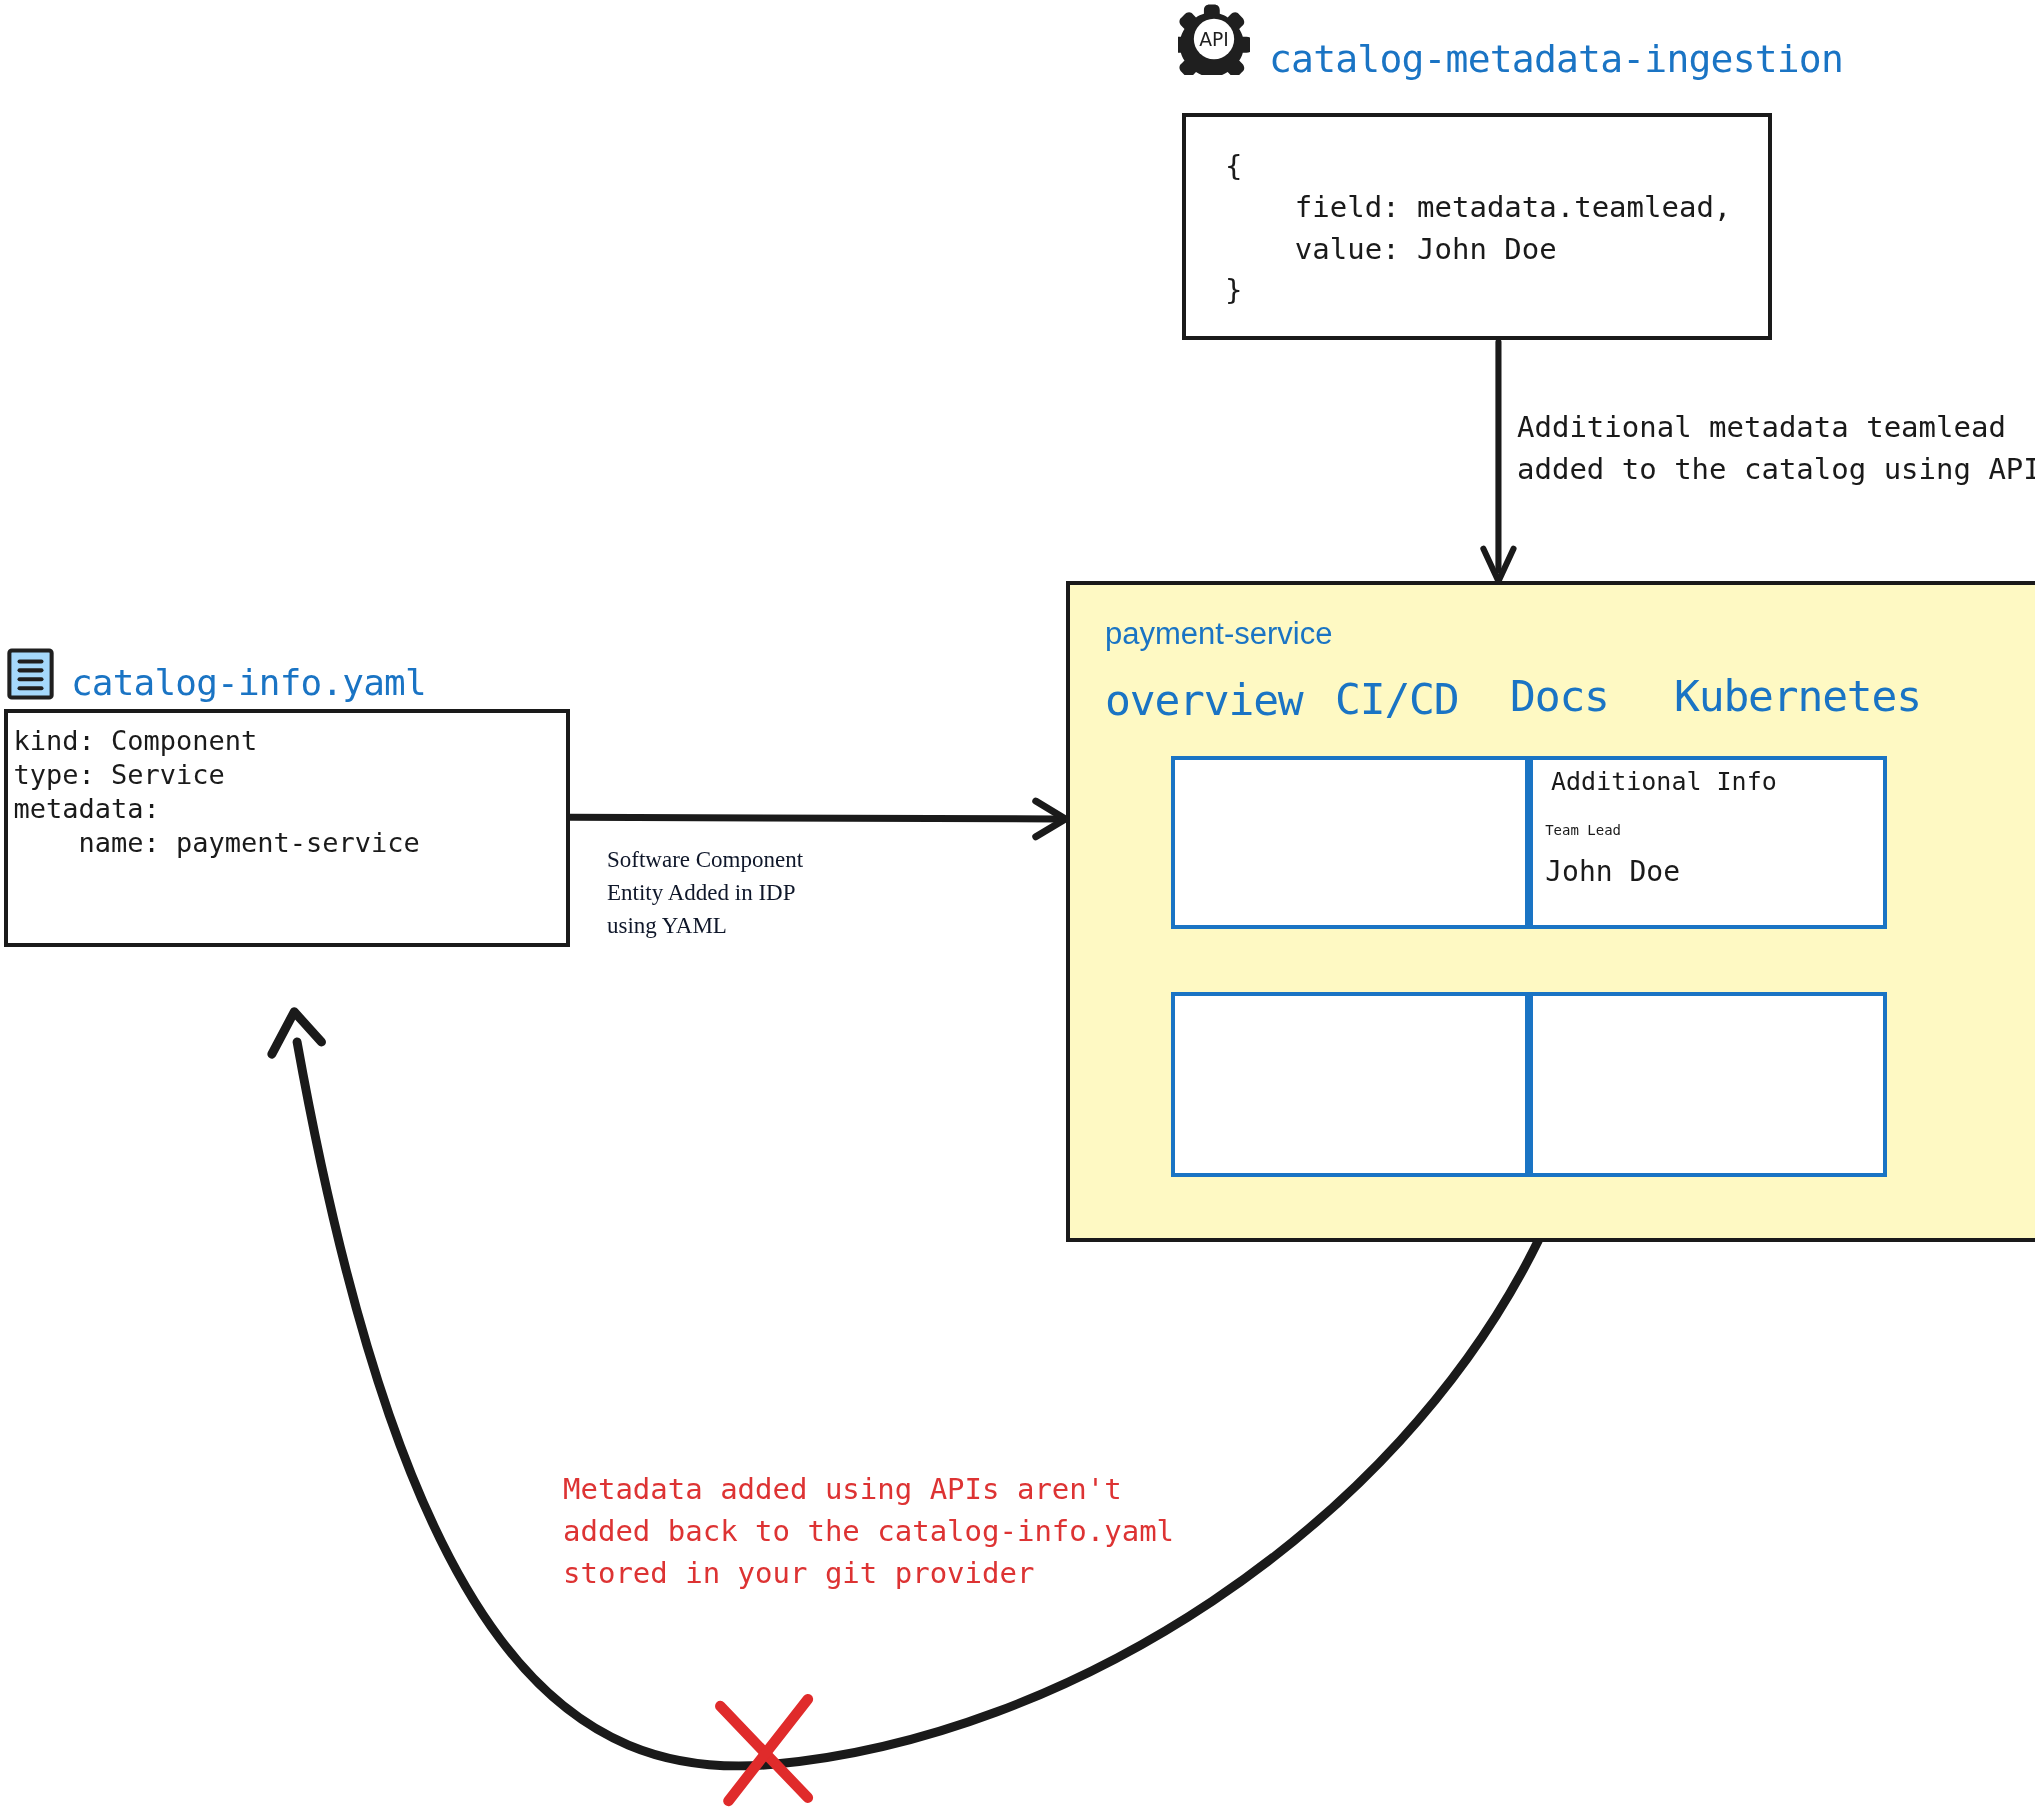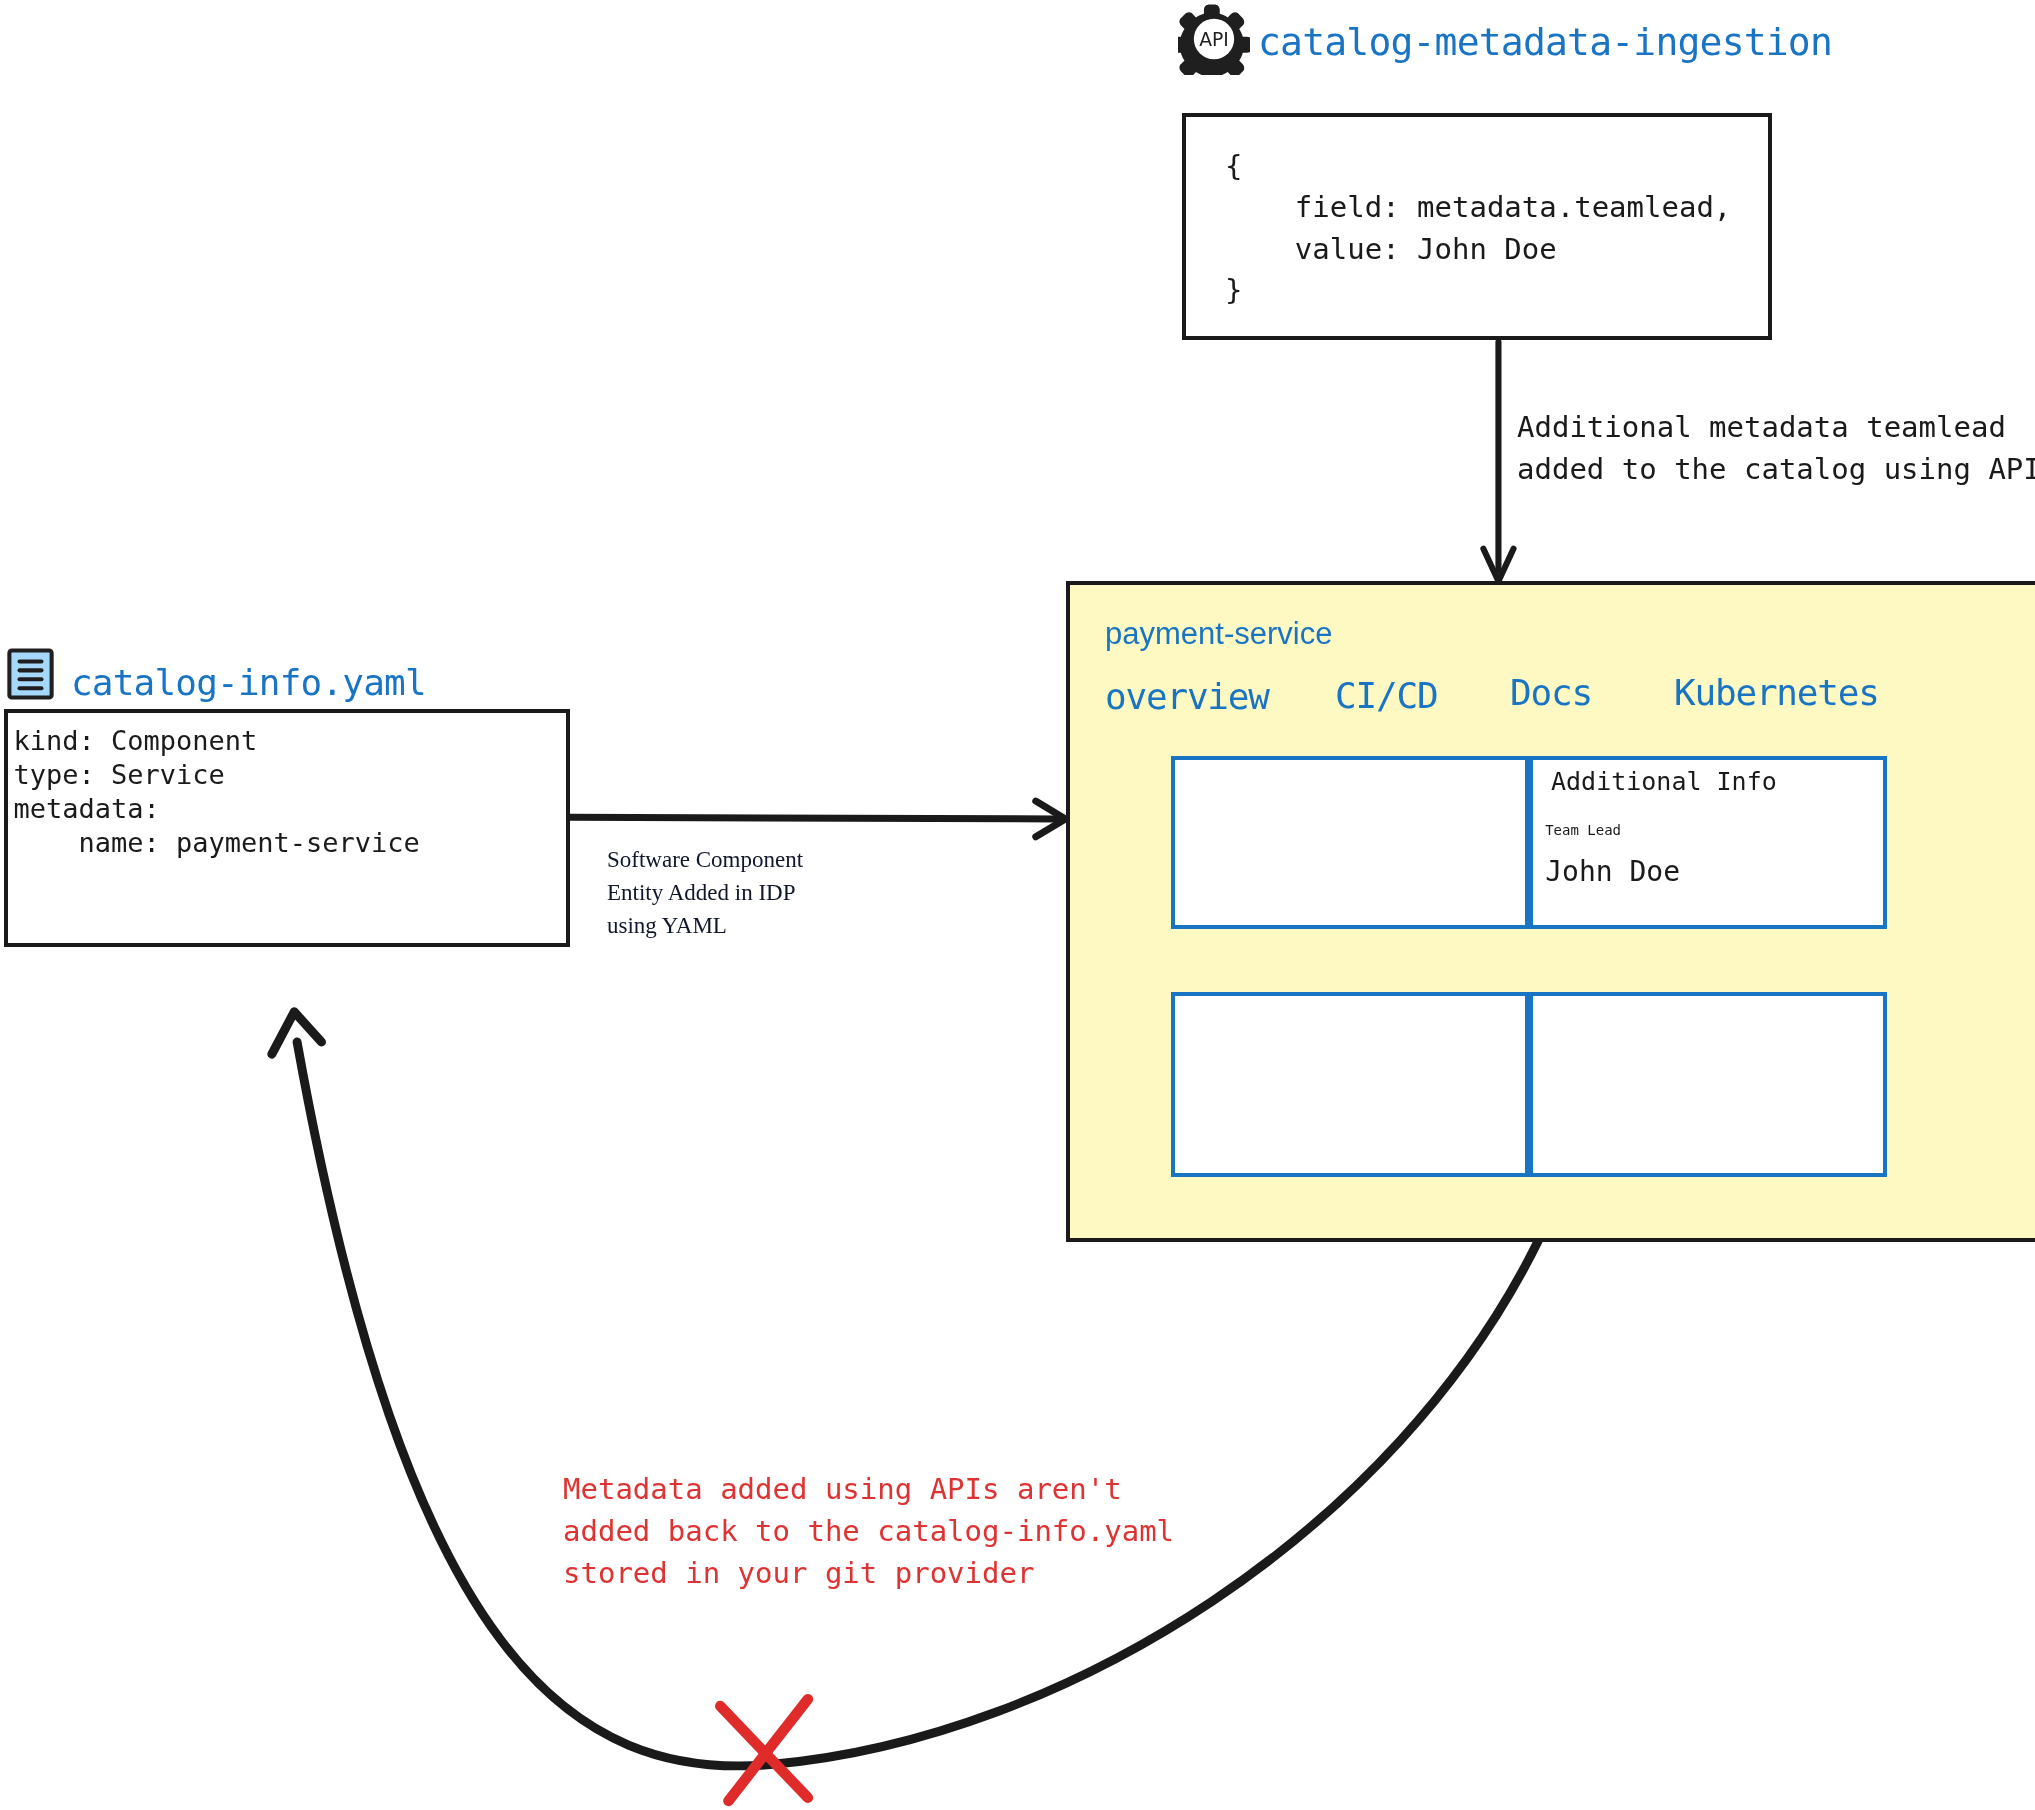--- a/index.html
+++ b/index.html
@@ -21,22 +21,22 @@
     height: 1810px;
   }
   svg.layer { pointer-events: none; }
 
   
   #api-header {
     position: absolute;
     left: 1178px;
     top: 3.3px;
     display: flex;
-    align-items: center;
-    gap: 8px;
+    align-items: flex-end;
+    gap: 19px;
   }
   #api-gear-icon { width: 72px; height: 72px; display: block; }
   #api-title {
     color: #1a74c4;
     font-size: 38px;
     font-family: "DejaVu Sans Mono", monospace;
     letter-spacing: -0.8px;
     white-space: nowrap;
     line-height: 1;
     position: relative;
@@ -150,21 +150,21 @@
   #service-tabs {
     position: absolute;
     left: 35px;
     top: 90px;
     width: 773px;
     height: 41px;
   }
   .tab {
     position: absolute;
     color: #1a74c4;
-    font-size: 36px;
+    font-size: 43px;
     font-family: "DejaVu Sans Mono", monospace;
     letter-spacing: -1.2px;
     white-space: nowrap;
     line-height: 1;
   }
   #tab-overview  { left: 0px;    top: 4.1px; }
   #tab-cicd      { left: 230px;  top: 3.3px;  }
   #tab-docs      { left: 405px;  top: 0px;  }
   #tab-kubernetes{ left: 569px; top: 0px;  }
 

